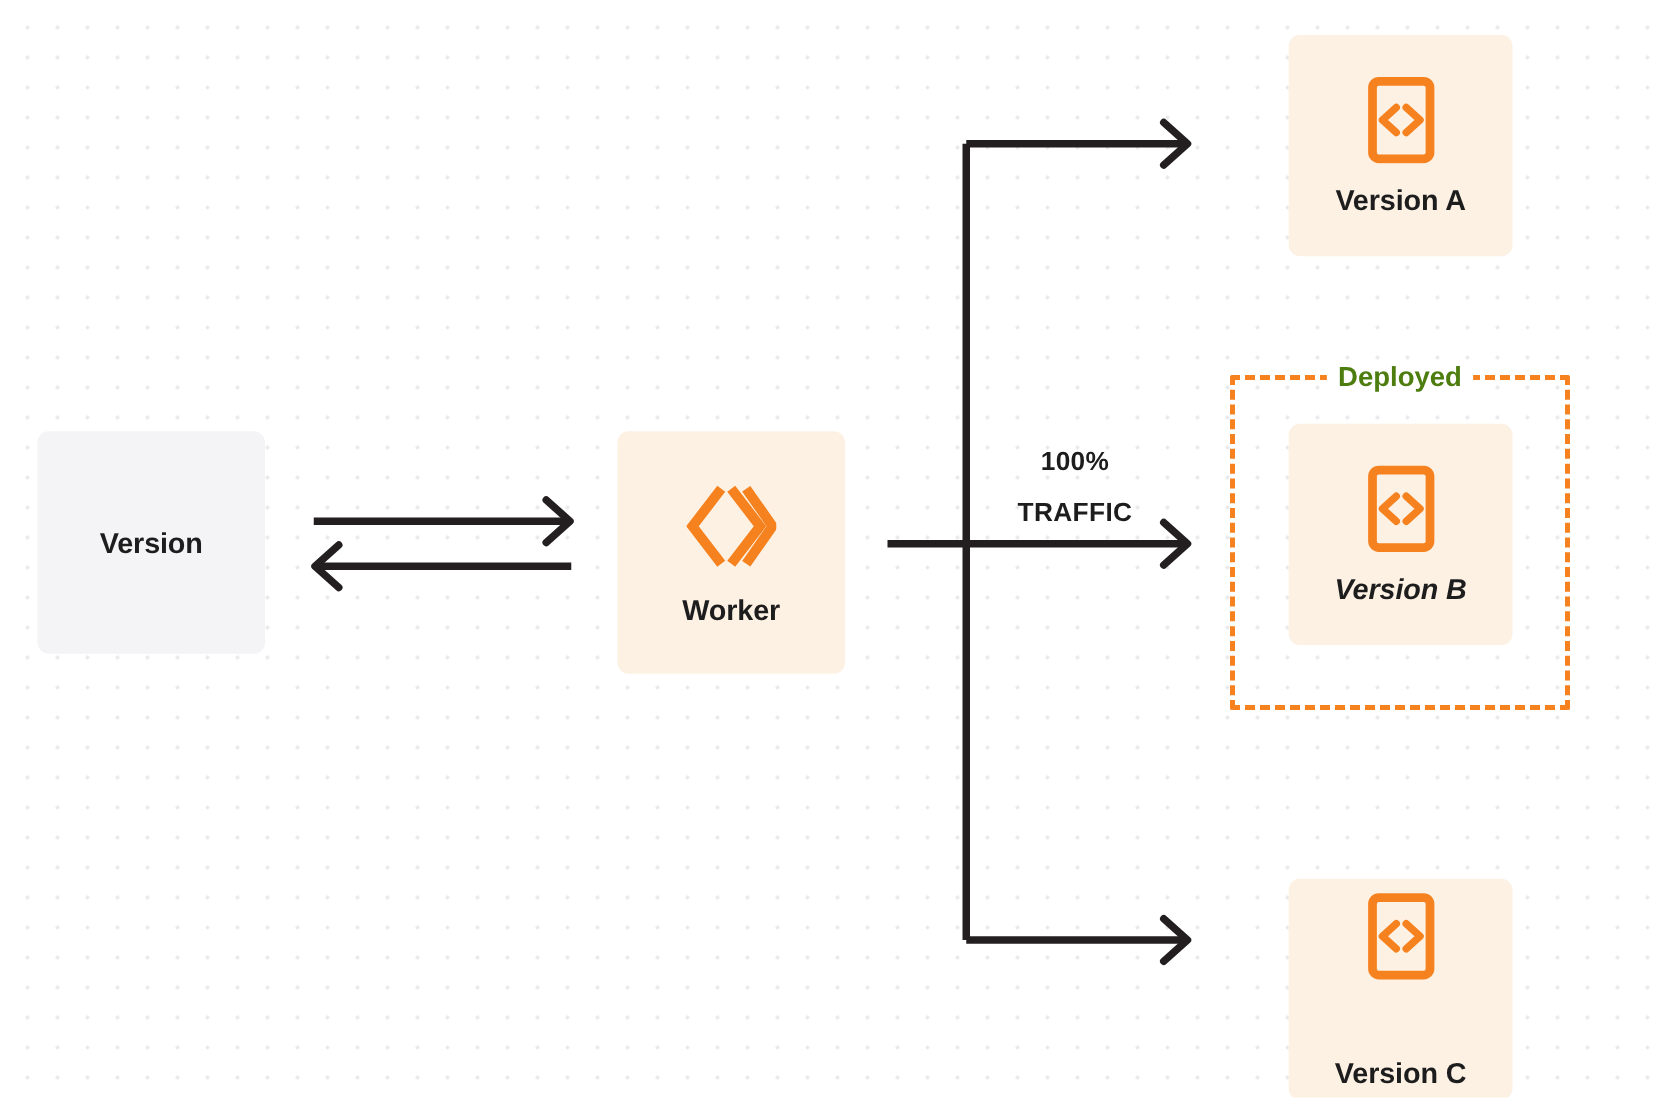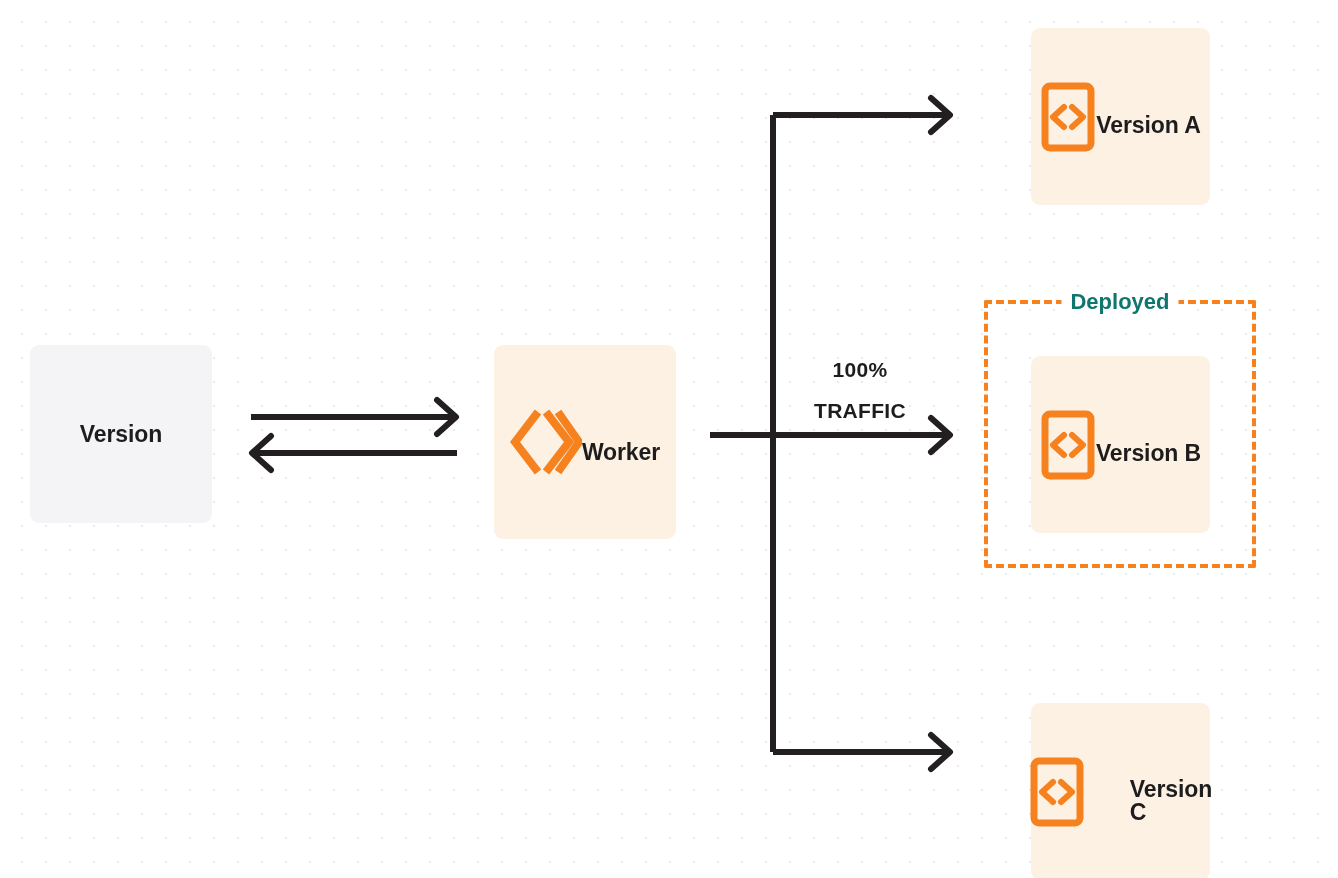--- a/index.html
+++ b/index.html
@@ -16,21 +16,21 @@
     background-color: #ffffff;
     background-image: radial-gradient(#e9e9ec 1.4px, transparent 1.5px);
     background-size: 24px 24px;
     background-position: 10px 10px;
   }
 
   
   .node {
     position: absolute;
     display: flex;
-    flex-direction: row;
+    flex-direction: column;
     align-items: center;
     justify-content: center;
     border-radius: 9px;
   }
   .node-label {
     font-size: 23px;
     font-weight: bold;
     color: #1d1d1d;
     letter-spacing: -0.1px;
     line-height: 1;
@@ -49,41 +49,41 @@
   }
   .worker-node .node-label { margin-top: 20px; }
 
   .version-node {
     left: 1031px;
     width: 179px; height: 177px;
     background: #fdf1e4;
   }
   .version-node .node-label { margin-top: 18px; }
   .version-a { top: 28px; }
-  .version-b { top: 356px; }
+  .version-b { top: 339px; font-style: italic; }
   .version-c { top: 703px; gap: 45px; }
 
   .icon-wrap { display:flex; align-items:center; justify-content:center; }
 
   
   .deployed-group {
     position: absolute;
     left: 984px; top: 300px;
     width: 272px; height: 268px;
     border: 4px dashed #f6821f;
     border-radius: 2px;
   }
   .deployed-label {
     position: absolute;
     left: 50%;
     top: -2px;
     transform: translate(-50%, -50%);
     background: #ffffff;
     padding: 0 9px;
-    color: #0f766e;
+    color: #4d7c0f;
     font-size: 22px;
     font-weight: bold;
     line-height: 1;
     white-space: nowrap;
   }
 
   
   .traffic-label {
     position: absolute;
     left: 790px; top: 350px;

